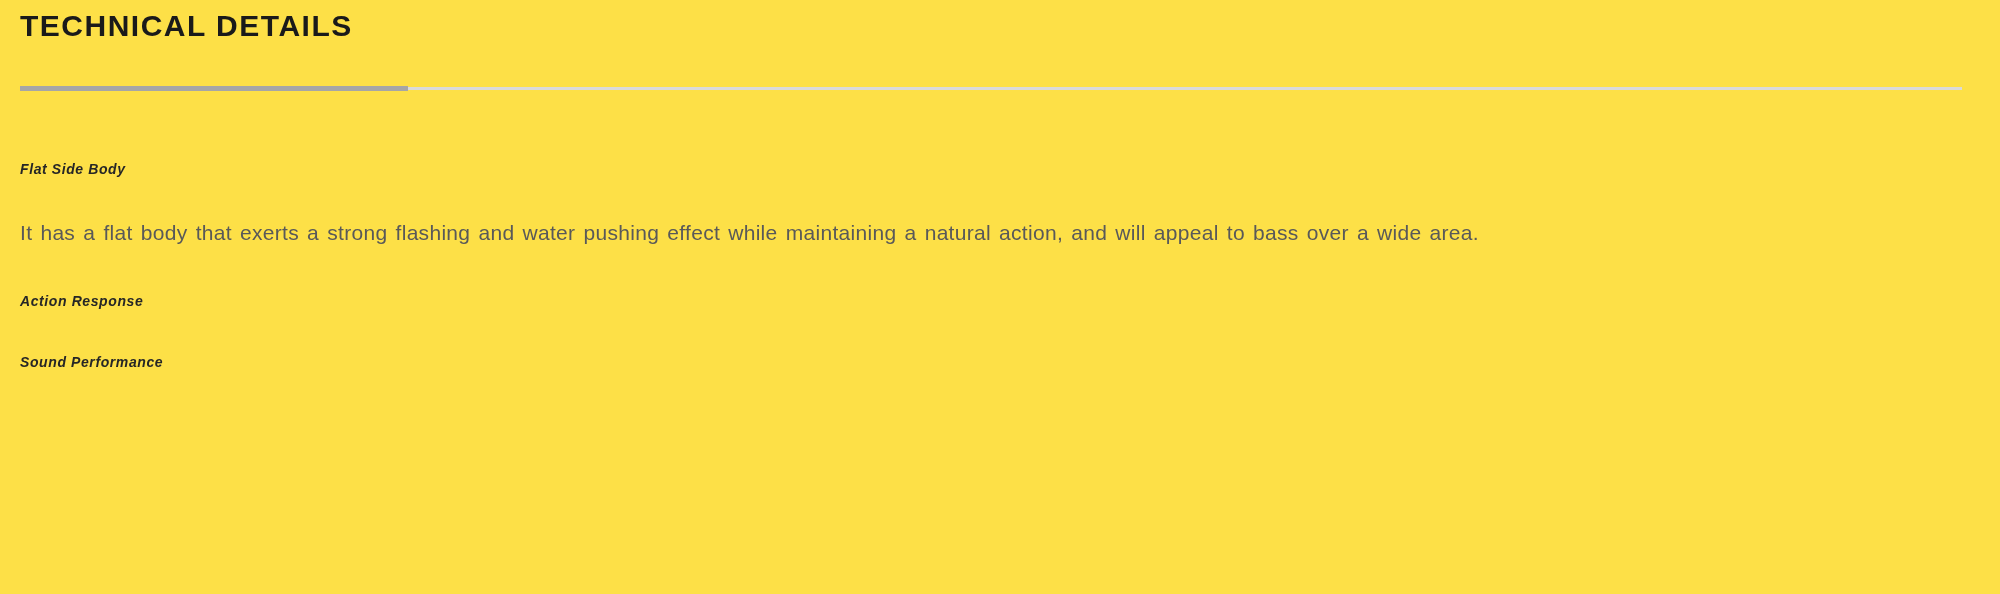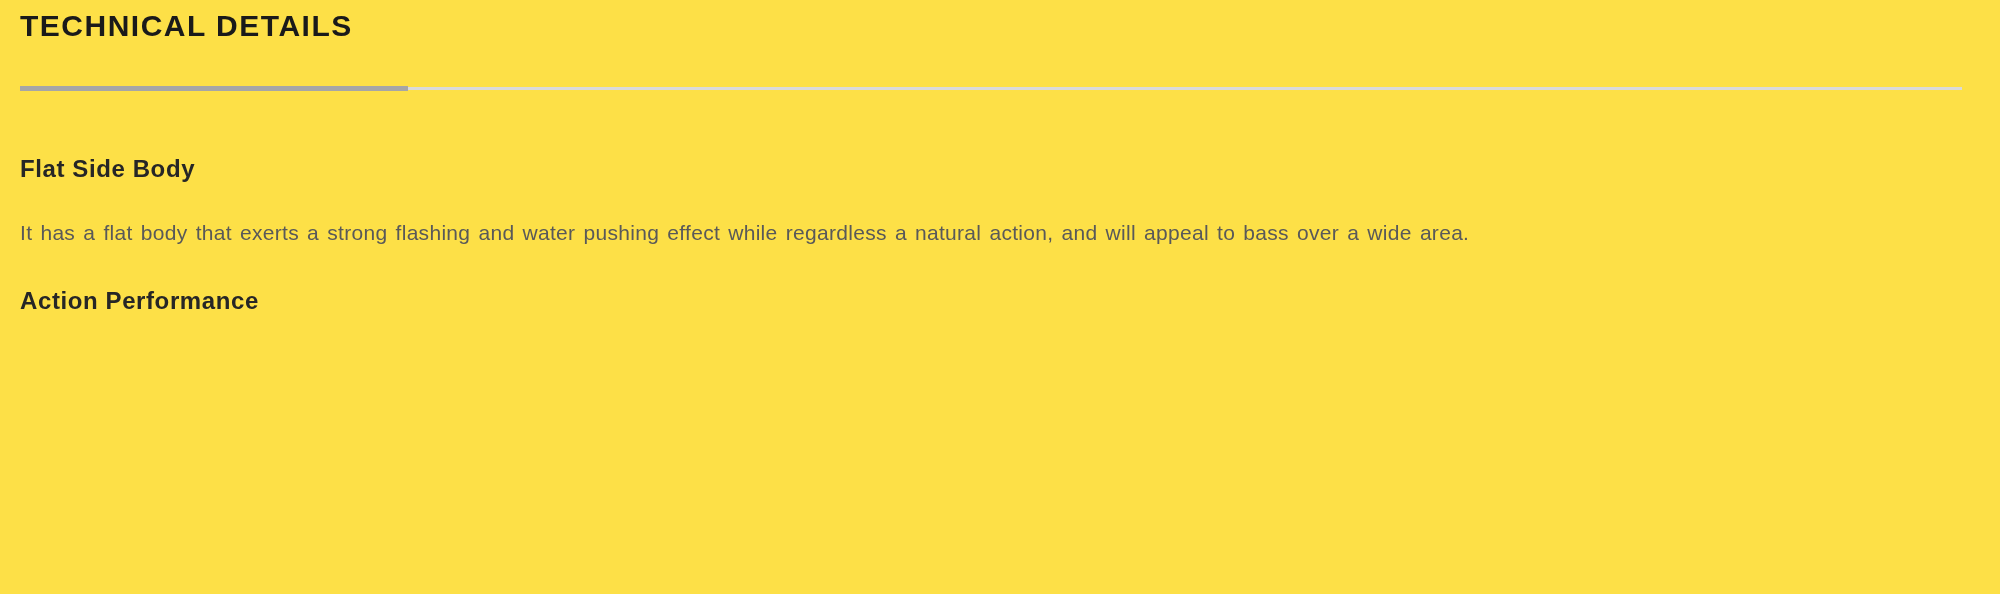--- a/index.html
+++ b/index.html
@@ -46,25 +46,26 @@
     background: var(--divider-light);
   }
   .divider .dark {
     position: absolute;
     left: 0; top: 0;
     width: 20%;
     height: 5px;
     background: var(--divider-dark);
   }
   .section-heading {
-    font-size: 24px;
+    font-size: 14px;
     line-height: 28px;
     font-weight: 700;
     letter-spacing: 0.6px;
     color: var(--heading-color);
+    font-style: italic;
   }
   .section-body {
     font-size: 21px;
     line-height: 43px;
     font-weight: 400;
     letter-spacing: 0.3px;
     word-spacing: 2px;
     color: var(--body-color);
   }
   .section-heading.first { margin-top: 64px; }
@@ -79,24 +80,25 @@
 
     <h1 class="page-title">TECHNICAL DETAILS</h1>
 
     <div class="divider">
       <div class="light"></div>
       <div class="dark"></div>
     </div>
 
     <div>
       <h2 class="section-heading first">Flat Side Body</h2>
-      <p class="section-body">It has a flat body that exerts a strong flashing and water pushing effect while regardless a natural action, and will appeal to bass over a wide area.</p>
+      <p class="section-body">It has a flat body that exerts a strong flashing and water pushing effect while maintaining a natural action, and will appeal to bass over a wide area.</p>
     </div>
 
     <div>
+      <h2 class="section-heading later">Action Response</h2>
     </div>
 
     <div>
-      <h2 class="section-heading later">Action Performance</h2>
+      <h2 class="section-heading later">Sound Performance</h2>
     </div>
 
   </div>
 </div>
 
 </body></html>

